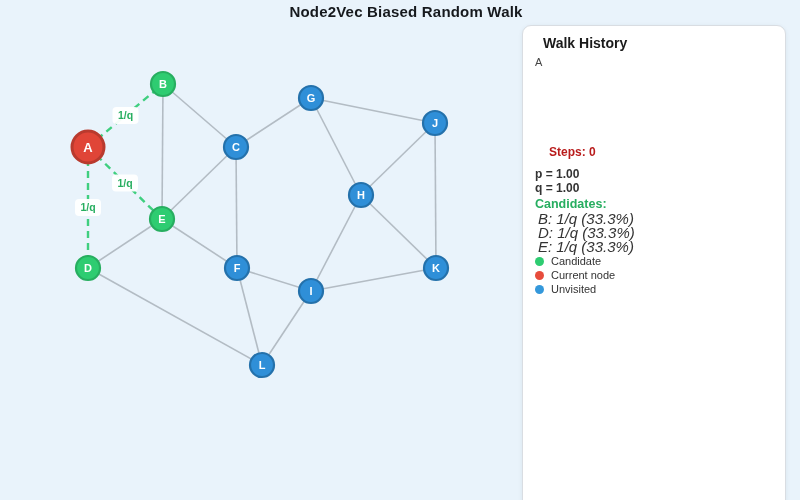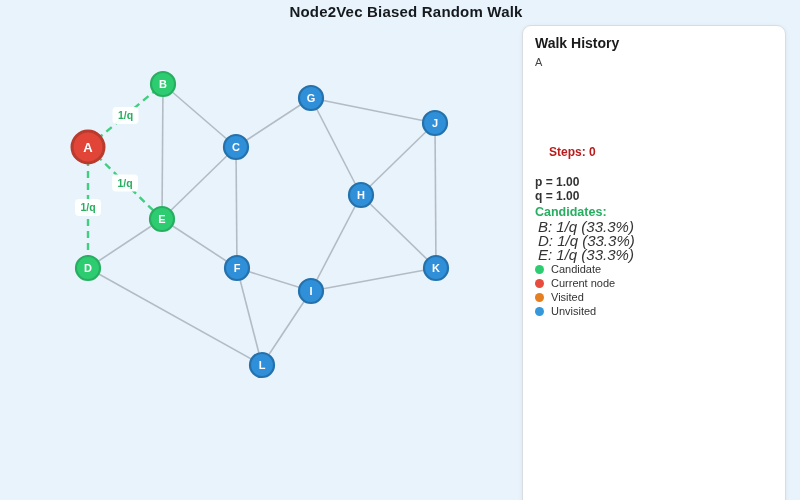--- a/index.html
+++ b/index.html
@@ -15,25 +15,25 @@
     margin-left:6px;
   }
   .graph-area{position:absolute;left:0;top:0;width:520px;height:500px;}
   .graph-area svg{display:block;}
   .panel{
     position:absolute;left:522px;top:25px;width:264px;height:495px;
     background:#ffffff;border:1px solid #d9dde2;border-radius:9px;
     box-shadow:0 1px 4px rgba(40,60,90,.08);
     padding:9px 12px;box-sizing:border-box;
   }
-  .panel-title{font-size:14px;font-weight:700;color:#1a1a1a;margin:0 0 4px 0;}
+  .panel-title{font-size:14px;font-weight:700;color:#1a1a1a;margin:0 0 4px 8px;}
   .history-box{min-height:90px;font-size:11px;color:#444;line-height:15px;}
   .current-line{font-size:13px;font-weight:700;color:#e74c3c;line-height:15px;margin-bottom:2px;}
   .steps-line{font-size:12px;font-weight:700;color:#b91c1c;line-height:15px;margin-left:14px;}
-  .pq-block{margin-top:15px;}
+  .pq-block{margin-top:7px;}
   .pq-line{font-size:12px;font-weight:700;color:#333;line-height:14px;}
   .cand-title{margin-top:2px;font-size:12.5px;font-weight:700;color:#27ae60;line-height:15px;}
   .cand-row{font-size:15px;color:#333;line-height:14px;padding-left:3px;font-style:italic;}
   .legend-title{margin-top:17px;font-size:12.5px;font-weight:700;color:#1a1a1a;line-height:15px;margin-bottom:2px;}
   .leg-row{display:flex;align-items:center;font-size:11px;color:#333;line-height:14px;}
   .dot{width:9px;height:9px;border-radius:50%;display:inline-block;margin-right:7px;flex:0 0 9px;}
 </style>
 </head>
 <body>
 
@@ -142,21 +142,17 @@
   <div>
       <div class="leg-row">
         <span class="dot" style="background: rgb(46, 204, 113);"></span>
         <span>Candidate</span>
       </div>
       <div class="leg-row">
         <span class="dot" style="background: rgb(231, 76, 60);"></span>
         <span>Current node</span>
       </div>
       <div class="leg-row">
-        <span class="dot" style="background: rgb(230, 126, 34);"></span>
-        <span>Visited</span>
-      </div>
-      <div class="leg-row">
         <span class="dot" style="background: rgb(52, 152, 219);"></span>
         <span>Unvisited</span>
       </div>
     </div>
 </aside>
 
 </body></html>

